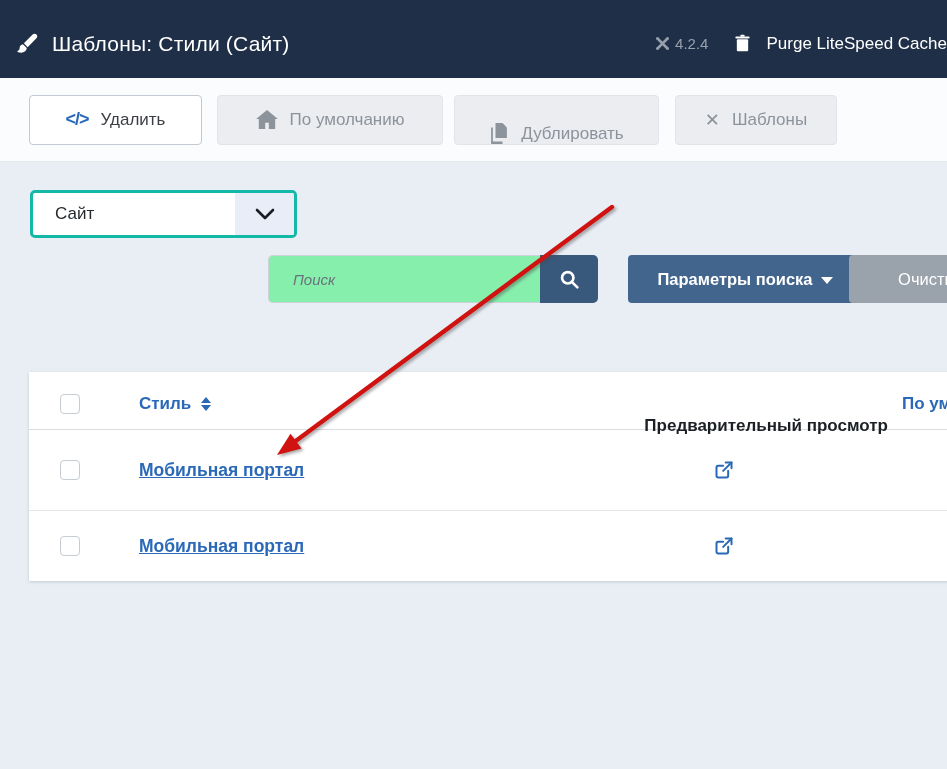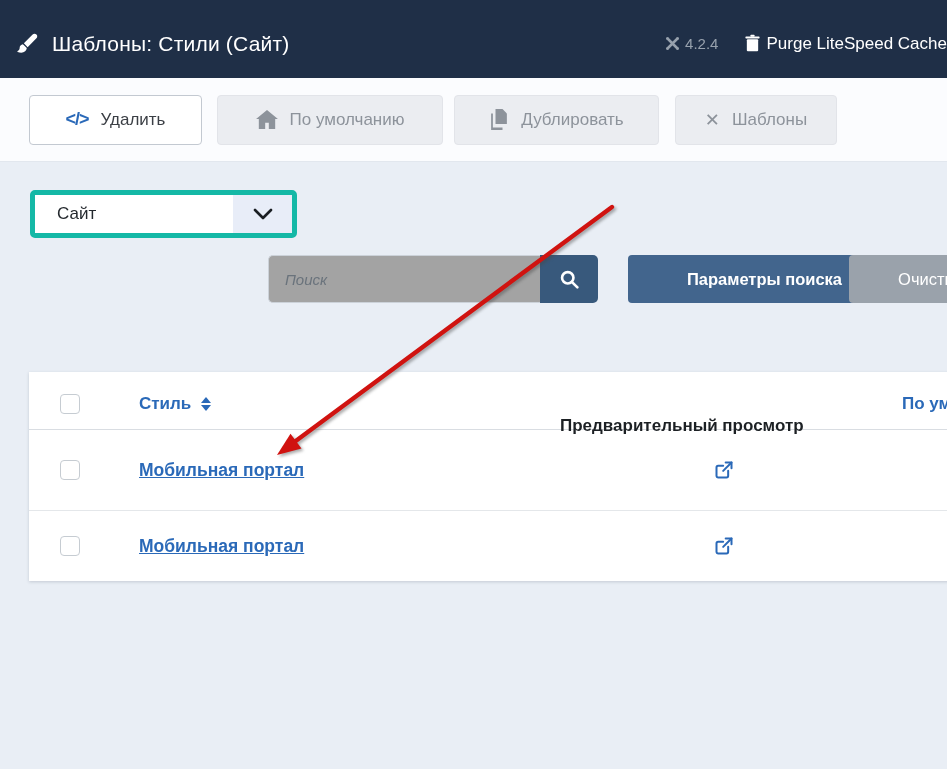--- a/index.html
+++ b/index.html
@@ -8,79 +8,79 @@
   .screen { position:relative; width:947px; height:769px; overflow:hidden; }
 
   
   .appbar { position:absolute; left:0; top:0; width:947px; height:78px;
     background:var(--appbar-bg,#1f2f47); display:flex; align-items:center;
     justify-content:space-between; padding:9px 0 0 14px; color:#fff; }
   .appbar-left { display:flex; align-items:center; gap:12px; }
   .appbar-title { font-size:21px; font-weight:400; letter-spacing:.2px; }
   .appbar-right { display:flex; align-items:center; gap:26px; white-space:nowrap; overflow:hidden; }
   .version-badge { display:flex; align-items:center; gap:5px; color:#97a1ad; font-size:15px; }
-  .purge-btn { display:flex; align-items:center; gap:5px; background:none; border:none;
+  .purge-btn { display:flex; align-items:center; gap:15px; background:none; border:none;
     color:#fff; font-size:17px; font-family:inherit; cursor:pointer; }
 
   
   .toolbar { position:absolute; left:0; top:78px; width:947px; height:84px;
     background:var(--toolbar-bg,#fbfcfe); border-bottom:1px solid #e2e7ee;
     display:flex; align-items:center; padding-left:29px; }
   .tbtn { height:50px; border-radius:4px; display:flex; align-items:center; justify-content:center;
     gap:12px; font-size:17px; font-family:inherit; cursor:pointer; }
   .tbtn .ticon { display:flex; align-items:center; }
   .tbtn-primary { width:173px; background:#fff; border:1px solid #c3c9d1; color:#3b3f45; }
   .tbtn-disabled { background:#ebedf1; border:1px solid #e2e4e9; color:var(--text-muted,#8d939b); cursor:default; }
   .tbtn-default { width:226px; margin-left:15px; }
-  .tbtn-duplicate { width:205px; margin-left:11px; }
+  .tbtn-duplicate { width:205px; margin-left:11px;align-items:flex-end; }
   .tbtn-delete { width:162px; margin-left:16px; }
   .code-glyph { color:var(--accent-blue,#2a69b8); font-weight:700; font-size:18px; letter-spacing:-1px; }
   .x-glyph { font-weight:700; font-size:18px; }
 
   
   .client-select { position:absolute; left:30px; top:190px; width:267px; height:48px;
-    background:#fff; border:5px solid #14b8a6; border-radius:5px; display:flex;
+    background:#fff; border:3px solid #14b8a6; border-radius:5px; display:flex;
     align-items:center; cursor:pointer; overflow:hidden; }
   .client-select .sel-text { flex:1; padding-left:22px; font-size:17px; color:#24292e; }
   .client-select .sel-caret { width:59px; height:100%; background:#e8edf8;
     display:flex; align-items:center; justify-content:center; }
 
   
   .search-input { position:absolute; left:268px; top:255px; width:272px; height:48px;
-    background:#a3a3a3; border:1px solid #ccd2d9; border-right:none; border-radius:5px 0 0 5px;
-    padding:0 16px; font-size:15px; font-style:italic; color:#454b52; font-family:inherit; outline:none; }
+    background:#86efac; border:1px solid #ccd2d9; border-right:none; border-radius:5px 0 0 5px;
+    padding:0 24px; font-size:15px; font-style:italic; color:#454b52; font-family:inherit; outline:none; }
   .search-input::placeholder { color:#6a737c; font-style:italic; opacity:1; }
   .search-btn { position:absolute; left:540px; top:255px; width:58px; height:48px;
     background:var(--btn-steel-dark,#38597c); border:none; border-radius:0 5px 5px 0;
     display:flex; align-items:center; justify-content:center; cursor:pointer; }
   .params-btn { position:absolute; left:628px; top:255px; width:234px; height:48px;
     background:var(--btn-steel,#42658d); border:none; border-radius:4px; color:#fff;
     font-size:16.5px; font-weight:700; font-family:inherit; display:flex; align-items:center;
-    justify-content:flex-end; gap:8px; cursor:pointer; }
+    justify-content:center; gap:8px; cursor:pointer; }
   .clear-btn { position:absolute; left:849px; top:255px; width:170px; height:48px;
     background:var(--btn-gray,#9aa2ab); border:none; border-radius:4px; color:#fff;
     font-size:16.5px; font-family:inherit; display:flex; align-items:center;
     justify-content:center; cursor:pointer; }
   .caret-down { display:inline-block; width:0; height:0; border-left:6px solid transparent;
     border-right:6px solid transparent; border-top:7px solid #fff; margin-top:2px; }
 
   
   .card { position:absolute; left:29px; top:372px; width:991px; height:209px;
     background:#fff; box-shadow:0 1px 3px rgba(30,40,60,.18); }
   .trow { display:grid; grid-template-columns:81px 1fr 328px 132px; align-items:center; }
   .trow-head { height:58px; border-bottom:1px solid #d9dde2; }
   .trow-1 { height:81px; border-bottom:1px solid #e4e7ea; }
   .trow-2 { height:70px; }
   .cell-cb { display:flex; justify-content:center; }
   .checkbox { width:20px; height:20px; border:1px solid #c6ccd2; border-radius:4px;
     background:#fff; cursor:pointer; }
   .cell-style { padding-left:29px; display:flex; align-items:flex-end; gap:7px; }
   .col-link { color:var(--accent-blue,#2a69b8); font-weight:700; font-size:17px;
     text-decoration:none; cursor:pointer; display:flex; align-items:center; gap:7px; }
-  .col-static { font-weight:700; font-size:17px; color:#1c2024; text-align:left;margin-top:44px; }
+  .col-static { font-weight:700; font-size:17px; color:#1c2024; text-align:right;margin-top:44px; }
   .cell-default { padding-left:14px; white-space:nowrap; overflow:hidden; }
   .style-link { color:var(--accent-blue,#2a69b8); font-weight:600; font-size:17.5px;
     text-decoration:underline; cursor:pointer; }
   .cell-preview { display:flex; justify-content:center; }
   .ext-link { cursor:pointer; display:flex; }
 
   
   .sort-icon { display:inline-flex; flex-direction:column; gap:2px; margin-left:3px; }
   .sort-icon .up { width:0; height:0; border-left:5px solid transparent; border-right:5px solid transparent;
     border-bottom:6px solid var(--accent-blue,#2a69b8); }

